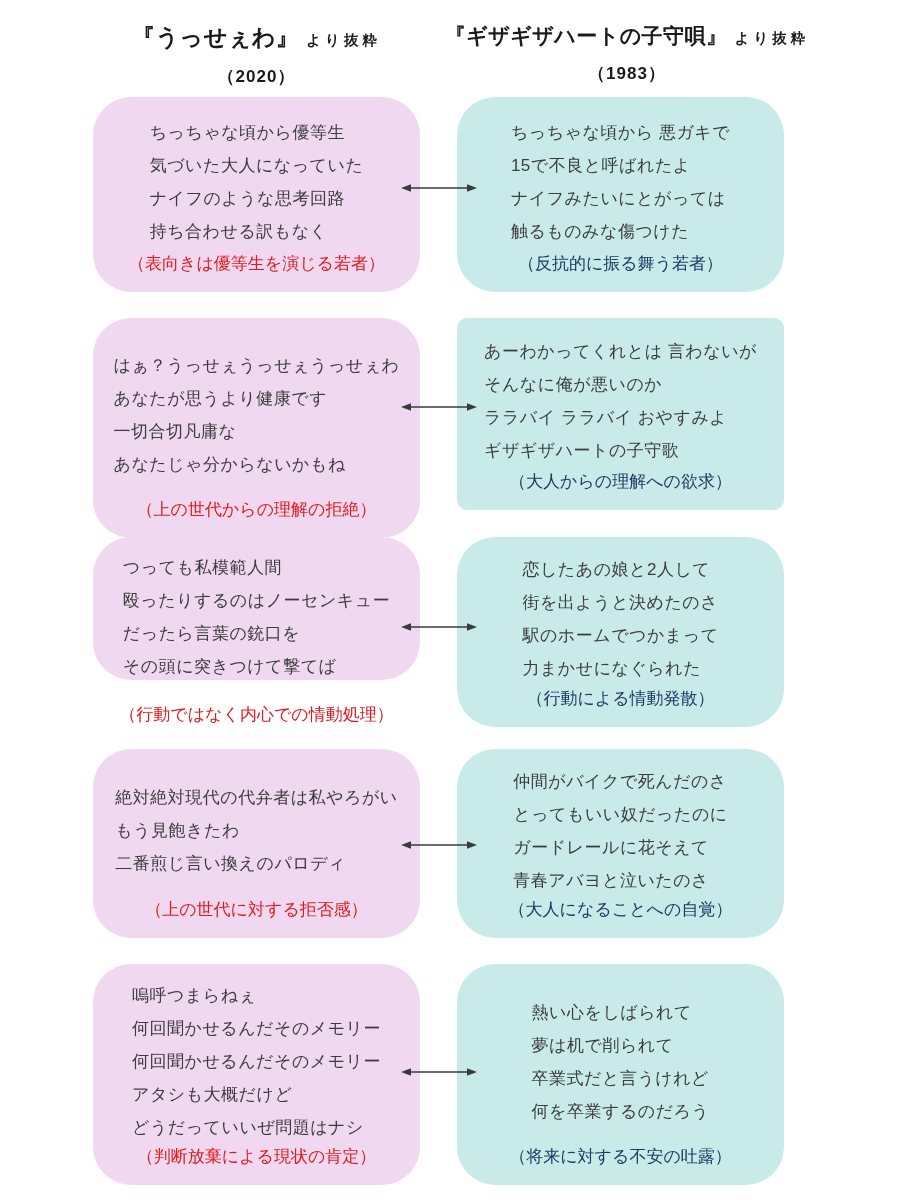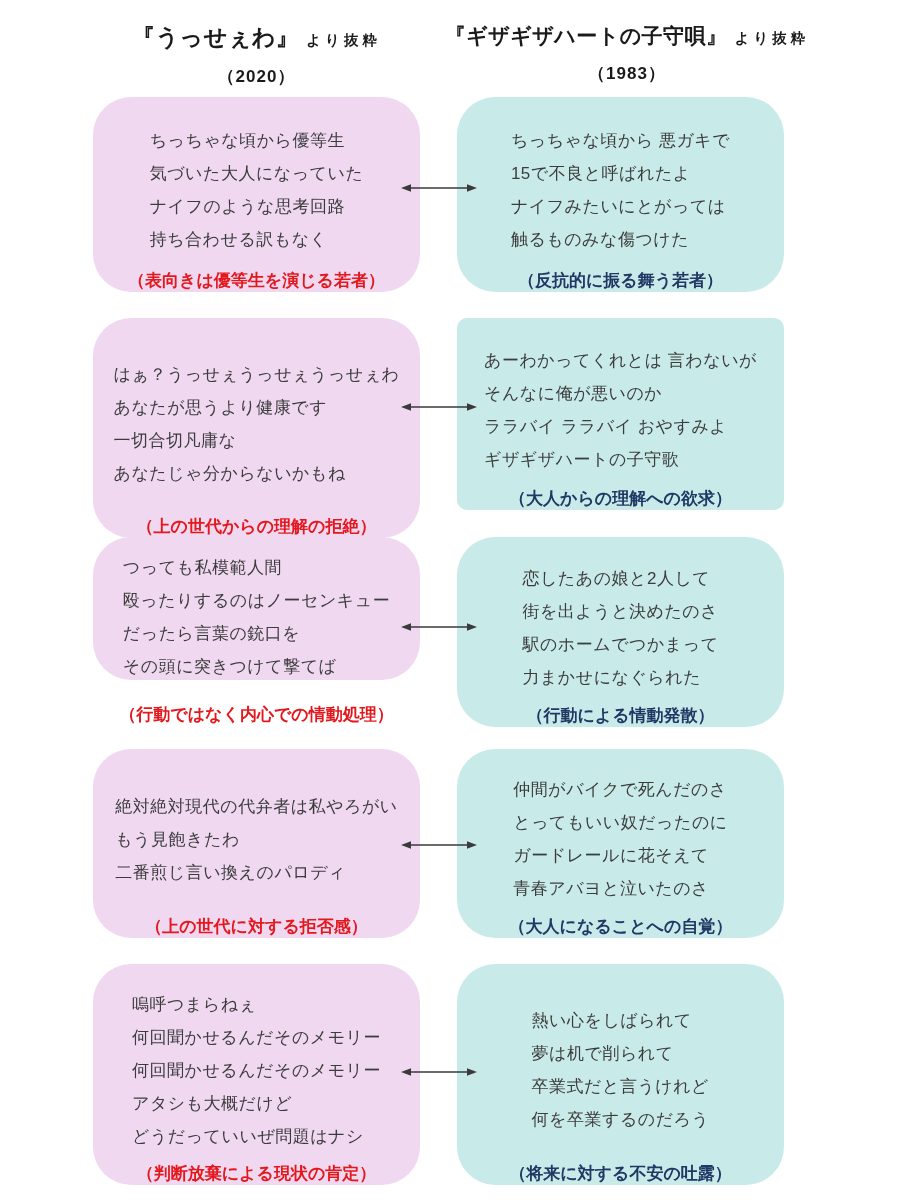--- a/index.html
+++ b/index.html
@@ -36,22 +36,22 @@
   }
   .box.pink{background:var(--left-box);left:93px;}
   .box.cyan{background:var(--right-box);left:457px;}
   .lyrics{flex:1;display:flex;align-items:center;justify-content:center;}
   .lyrics-inner{text-align:left;}
   .lyric-line{
     font-size:17px;line-height:33px;letter-spacing:0.5px;
     color:var(--lyrics);white-space:nowrap;
   }
   .annotation{
-    text-align:center;font-weight:700;font-size:17px;
-    letter-spacing:0px;white-space:nowrap;
+    text-align:center;font-weight:400;font-size:17px;
+    padding-bottom:17px;letter-spacing:0px;white-space:nowrap;
   }
   .annotation.red{color:var(--left-ann);}
   .annotation.blue{color:var(--right-ann);}
   
   .arrow{position:absolute;left:401px;width:76px;height:12px;}
   .arrow svg{display:block;}
 </style>
 </head>
 <body>
 

